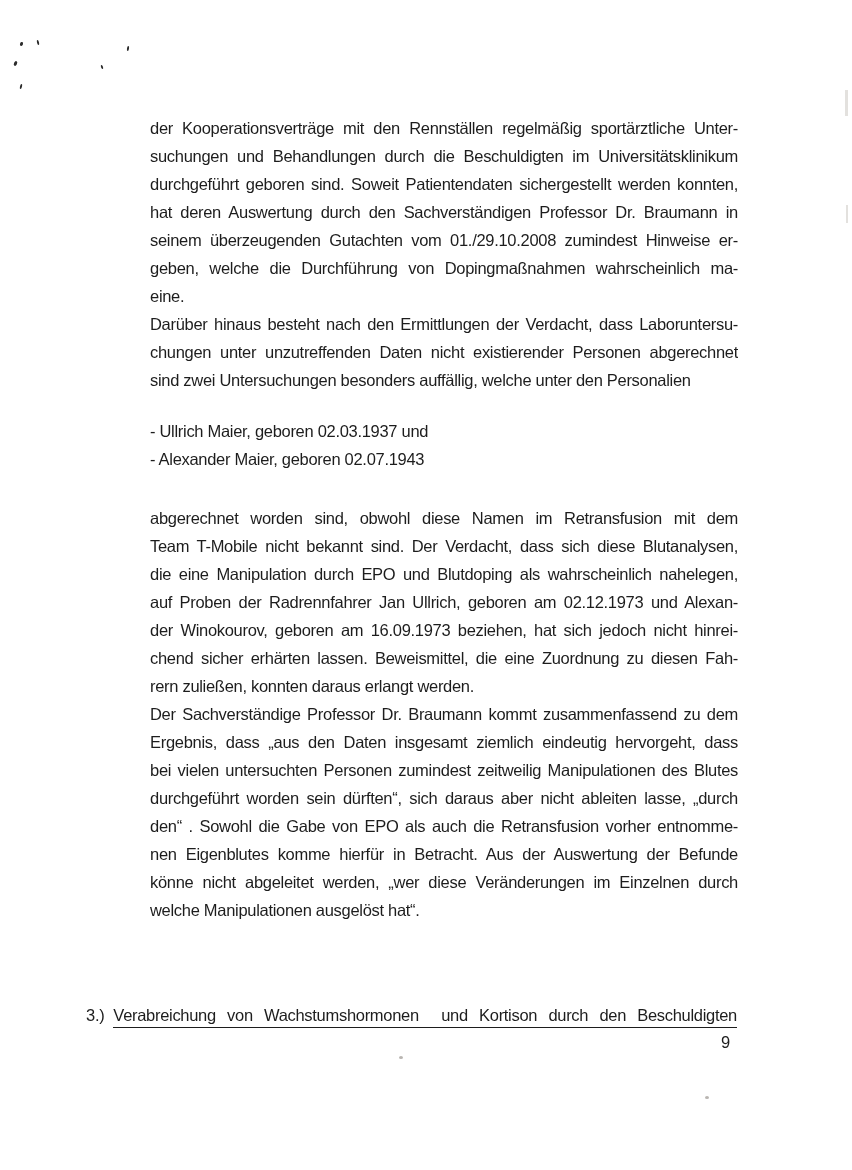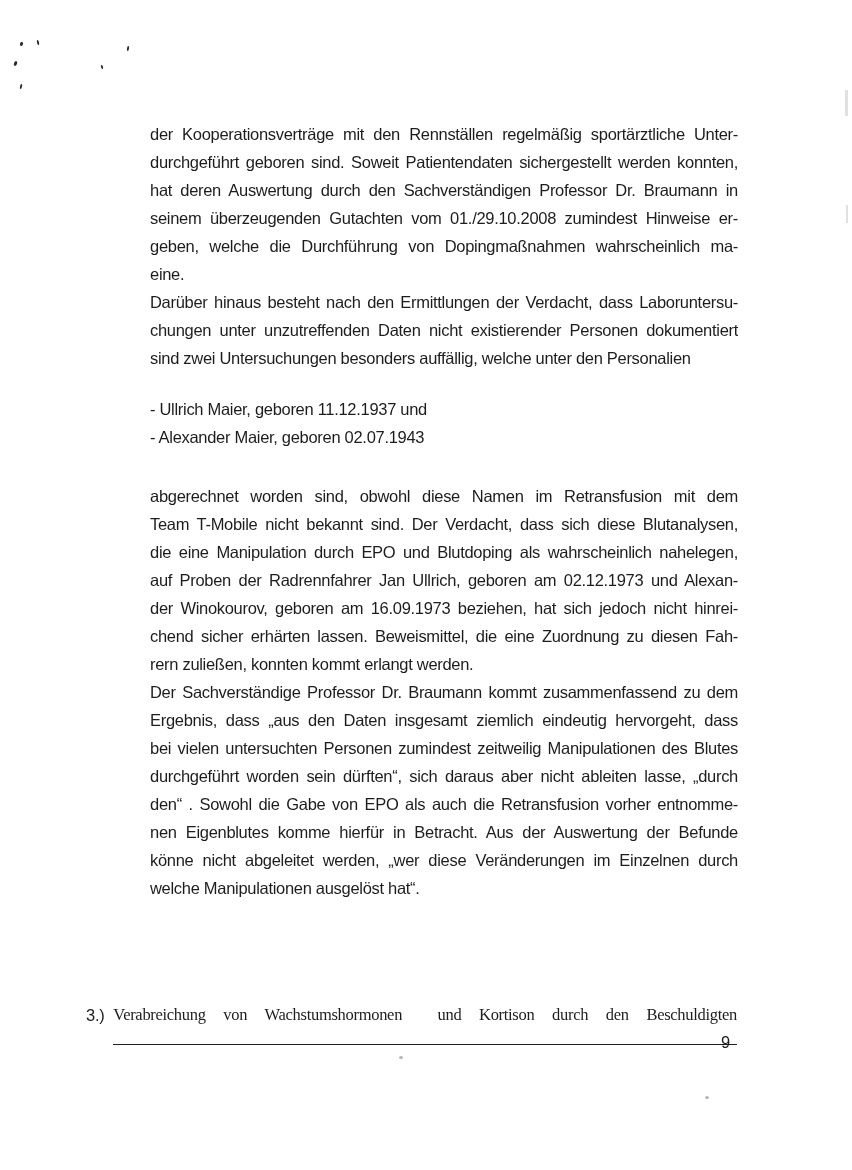--- a/index.html
+++ b/index.html
@@ -9,21 +9,21 @@
     height: 1170px;
     background: #ffffff;
     font-family: "Liberation Sans", sans-serif;
     color: #1d1d1d;
     overflow: hidden;
     margin: 0 auto;
   }
   .content {
     position: absolute;
     left: 150px;
-    top: 120px;
+    top: 114px;
     width: 588px;
     font-size: 16.5px;
     line-height: 28px;
     letter-spacing: -0.3px;
     overflow: hidden;
   }
   .block { margin: 0; }
   .block.list { margin: 23px 0 31px 0; }
   .line { white-space: normal; }
   .line.just { text-align: justify; text-align-last: justify; }
@@ -37,22 +37,21 @@
     font-size: 16.5px;
     letter-spacing: -0.3px;
     line-height: 22px;
   }
   .heading .num { white-space: nowrap; margin-right: 9px; }
   .heading .title {
     flex: 1;
     text-align: justify;
     text-align-last: justify;
     border-bottom: 1.7px solid #1d1d1d;
-    padding-bottom: 18px;
-    font-family: Liberation Serif, serif;
+    padding-bottom: 1px;
   }
   .pagenum {
     position: absolute;
     left: 721px;
     top: 1032px;
     font-size: 16.5px;
     line-height: 20px;
   }
   .speck {
     position: absolute;
@@ -77,43 +76,44 @@
   <div class="speck" style="left:101px;top:65px;width:2px;height:4px;transform:rotate(-20deg)"></div>
   <div class="speck" style="left:20px;top:84px;width:2px;height:5px;transform:rotate(15deg)"></div>
   <div class="speck faint" style="left:399px;top:1056px;width:4px;height:3px"></div>
   <div class="speck faint" style="left:705px;top:1096px;width:4px;height:3px"></div>
   <div class="edge-streak" style="left:845px;top:90px;width:3px;height:26px"></div>
   <div class="edge-streak" style="left:846px;top:205px;width:2px;height:18px"></div>
 
   <div class="content" id="body-container">
       <div class="block paragraph">
         <div class="line just">der Kooperationsverträge mit den Rennställen regelmäßig sportärztliche Unter-</div>
+        <div class="line just">suchungen und Behandlungen durch die Beschuldigten im Universitätsklinikum</div>
         <div class="line just">durchgeführt geboren sind. Soweit Patientendaten sichergestellt werden konnten,</div>
         <div class="line just">hat deren Auswertung durch den Sachverständigen Professor Dr. Braumann in</div>
         <div class="line just">seinem überzeugenden Gutachten vom 01./29.10.2008 zumindest Hinweise er-</div>
         <div class="line just">geben, welche die Durchführung von Dopingmaßnahmen wahrscheinlich ma-</div>
         <div class="line">eine.</div>
       </div>
       <div class="block paragraph">
         <div class="line just">Darüber hinaus besteht nach den Ermittlungen der Verdacht, dass Laboruntersu-</div>
-        <div class="line just">chungen unter unzutreffenden Daten nicht existierender Personen dokumentiert</div>
+        <div class="line just">chungen unter unzutreffenden Daten nicht existierender Personen abgerechnet</div>
         <div class="line">sind zwei Untersuchungen besonders auffällig, welche unter den Personalien</div>
       </div>
       <div class="block list">
-        <div class="line">- Ullrich Maier, geboren 11.12.1937 und</div>
+        <div class="line">- Ullrich Maier, geboren 02.03.1937 und</div>
         <div class="line">- Alexander Maier, geboren 02.07.1943</div>
       </div>
       <div class="block paragraph">
         <div class="line just">abgerechnet worden sind, obwohl diese Namen im Retransfusion mit dem</div>
         <div class="line just">Team T-Mobile nicht bekannt sind. Der Verdacht, dass sich diese Blutanalysen,</div>
         <div class="line just">die eine Manipulation durch EPO und Blutdoping als wahrscheinlich nahelegen,</div>
         <div class="line just">auf Proben der Radrennfahrer Jan Ullrich, geboren am 02.12.1973 und Alexan-</div>
         <div class="line just">der Winokourov, geboren am 16.09.1973 beziehen, hat sich jedoch nicht hinrei-</div>
         <div class="line just">chend sicher erhärten lassen. Beweismittel, die eine Zuordnung zu diesen Fah-</div>
-        <div class="line">rern zuließen, konnten kommt erlangt werden.</div>
+        <div class="line">rern zuließen, konnten daraus erlangt werden.</div>
       </div>
       <div class="block paragraph">
         <div class="line just">Der Sachverständige Professor Dr. Braumann kommt zusammenfassend zu dem</div>
         <div class="line just">Ergebnis, dass „aus den Daten insgesamt ziemlich eindeutig hervorgeht, dass</div>
         <div class="line just">bei vielen untersuchten Personen zumindest zeitweilig Manipulationen des Blutes</div>
         <div class="line just">durchgeführt worden sein dürften“, sich daraus aber nicht ableiten lasse, „durch</div>
         <div class="line just">den“ . Sowohl die Gabe von EPO als auch die Retransfusion vorher entnomme-</div>
         <div class="line just">nen Eigenblutes komme hierfür in Betracht. Aus der Auswertung der Befunde</div>
         <div class="line just">könne nicht abgeleitet werden, „wer diese Veränderungen im Einzelnen durch</div>
         <div class="line">welche Manipulationen ausgelöst hat“.</div>

